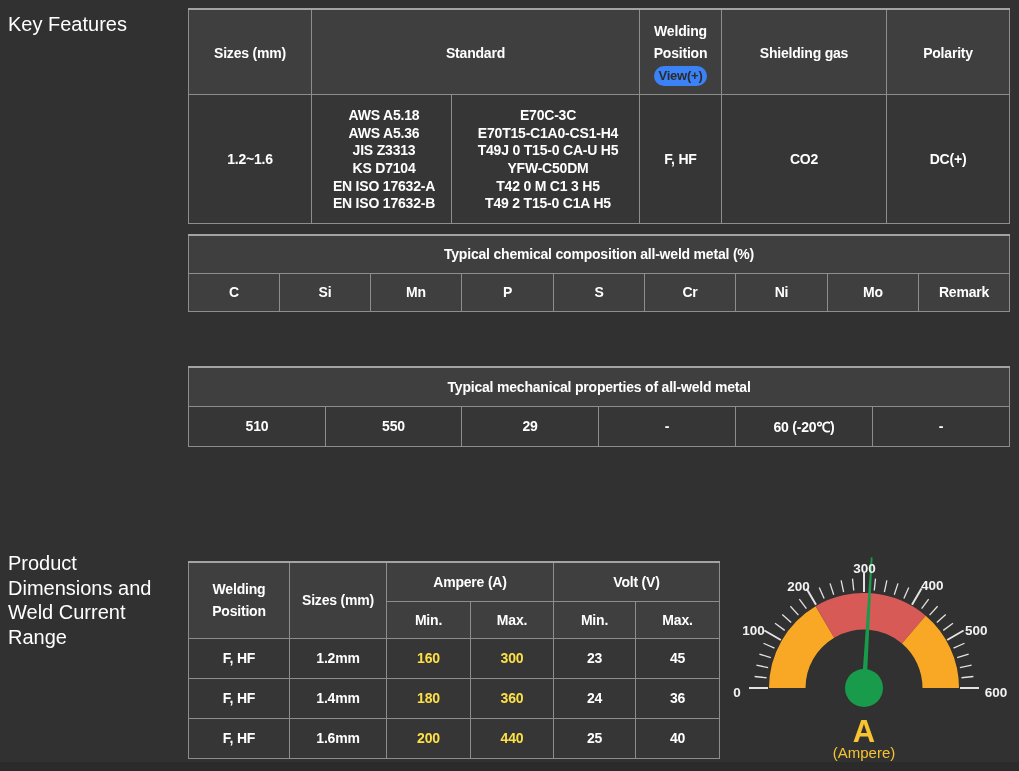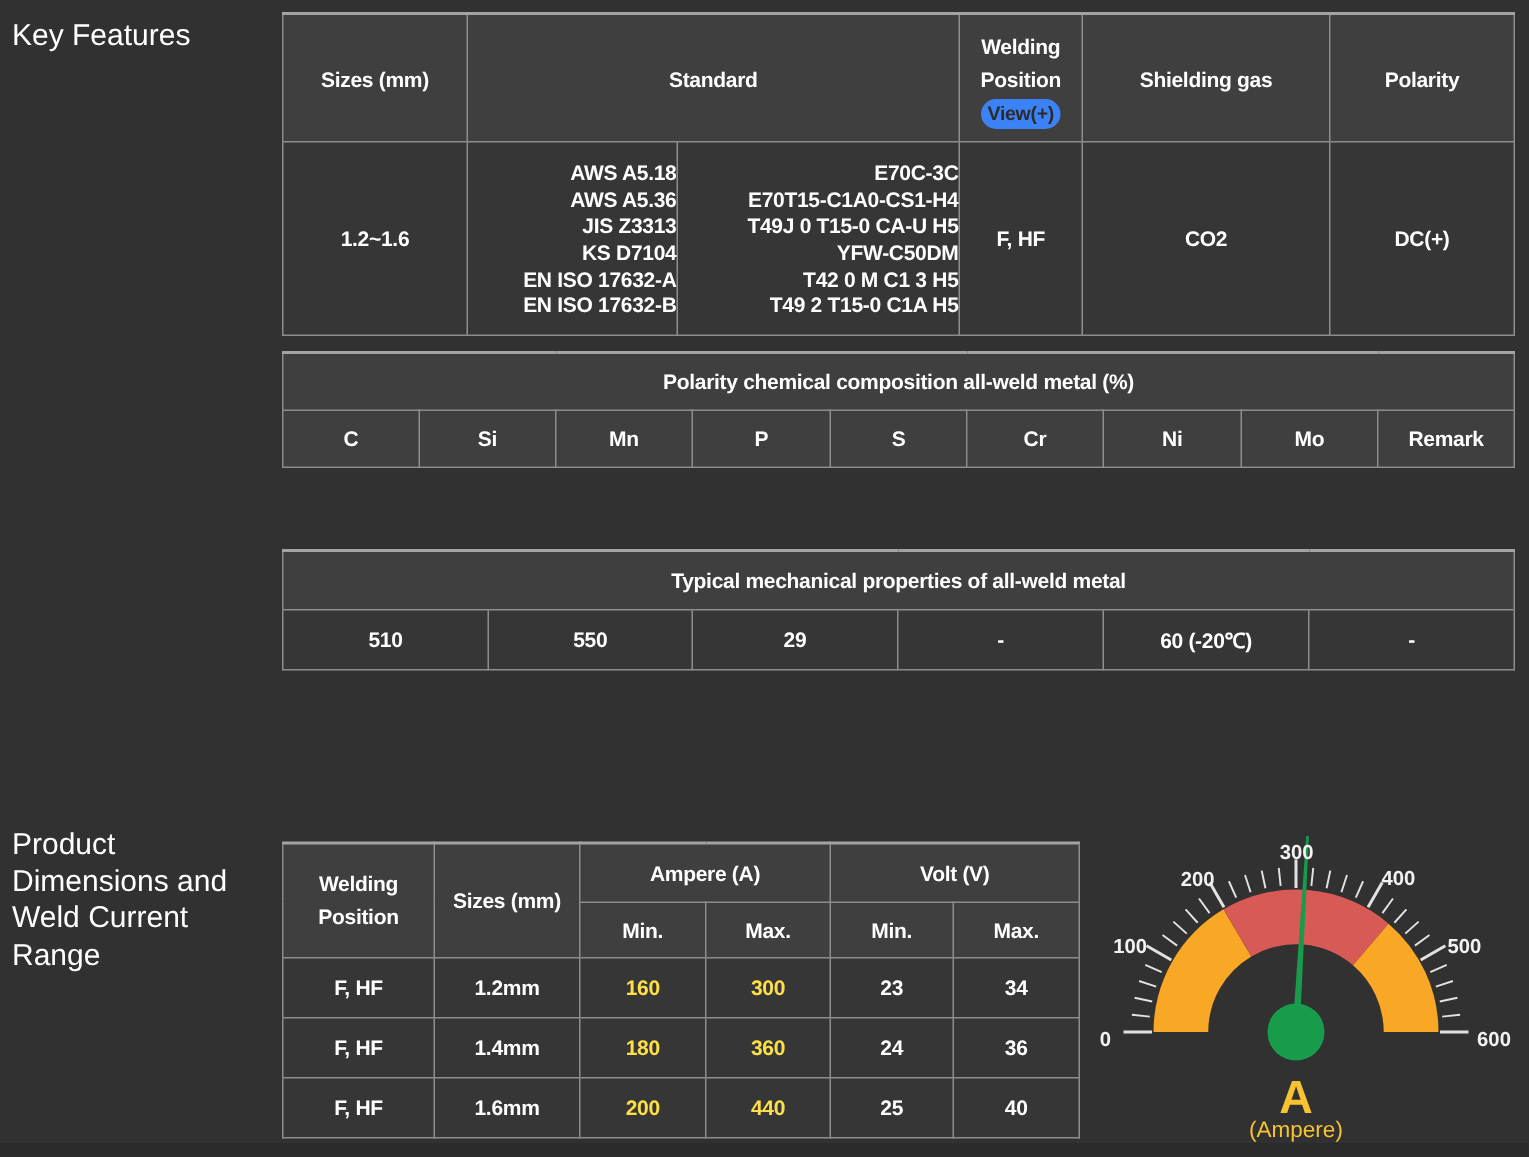--- a/index.html
+++ b/index.html
@@ -1,21 +1,21 @@
 <!DOCTYPE html>
 <html><head><meta charset="utf-8"><style>
 html,body{margin:0;padding:0}
 body{width:1019px;height:771px;background:#313131;font-family:"Liberation Sans",sans-serif;position:relative;overflow:hidden}
 .abs{position:absolute}
 .hd{color:#fff;font-weight:400;font-size:20px;line-height:24.5px}
 table.t{border-collapse:collapse;table-layout:fixed;position:absolute;border-top:2px solid #a3a3a3}
 .t td{border:1px solid #8d8d8d;background:#363636;color:#fff;font-weight:700;font-size:14px;text-align:center;vertical-align:middle;padding:0;letter-spacing:-0.2px}
 .t td.h{background:#3f3f3f}
 .t td.h1{padding-top:3px}
-.t td.lft{text-align:right;padding-left:5px;line-height:17.7px;padding-top:3px}
+.t td.lft{text-align:center;padding-left:5px;line-height:17.7px;padding-top:3px}
 .t td.amb{color:#fde047}
 .pill{display:inline-block;background:#3b82f6;color:#2b2b2b;font-weight:700;font-size:13px;line-height:20px;border-radius:10px;padding:0 4px;letter-spacing:-0.2px}
 </style></head>
 <body>
 <div class="abs hd" style="left:8px;top:12px">Key Features</div>
 <div class="abs hd" style="left:8px;top:551px;width:158px">Product Dimensions and Weld Current Range</div>
 
 <table class="t" style="left:188px;top:8px;width:821px">
 <colgroup>
       <col style="width:123px">
@@ -54,21 +54,21 @@
       <col style="width:91px">
       <col style="width:92px">
       <col style="width:91px">
       <col style="width:91px">
       <col style="width:92px">
       <col style="width:91px">
       <col style="width:91px">
     </colgroup>
 <tbody>
       <tr style="height:38px">
-        <td class="h" colspan="9">Polarity chemical composition all-weld metal (%)</td>
+        <td class="h" colspan="9">Typical chemical composition all-weld metal (%)</td>
       </tr>
 <tr style="height:38px">
         <td class="h">C</td>
         <td class="h">Si</td>
         <td class="h">Mn</td>
         <td class="h">P</td>
         <td class="h">S</td>
         <td class="h">Cr</td>
         <td class="h">Ni</td>
         <td class="h">Mo</td>
@@ -122,21 +122,21 @@
         <td class="h">Max.</td>
         <td class="h">Min.</td>
         <td class="h">Max.</td>
       </tr>
 <tr style="height:40px">
         <td>F, HF</td>
         <td>1.2mm</td>
         <td class="amb">160</td>
         <td class="amb">300</td>
         <td>23</td>
-        <td>34</td>
+        <td>45</td>
       </tr>
 <tr style="height:40px">
         <td>F, HF</td>
         <td>1.4mm</td>
         <td class="amb">180</td>
         <td class="amb">360</td>
         <td>24</td>
         <td>36</td>
       </tr>
 <tr style="height:40px">

